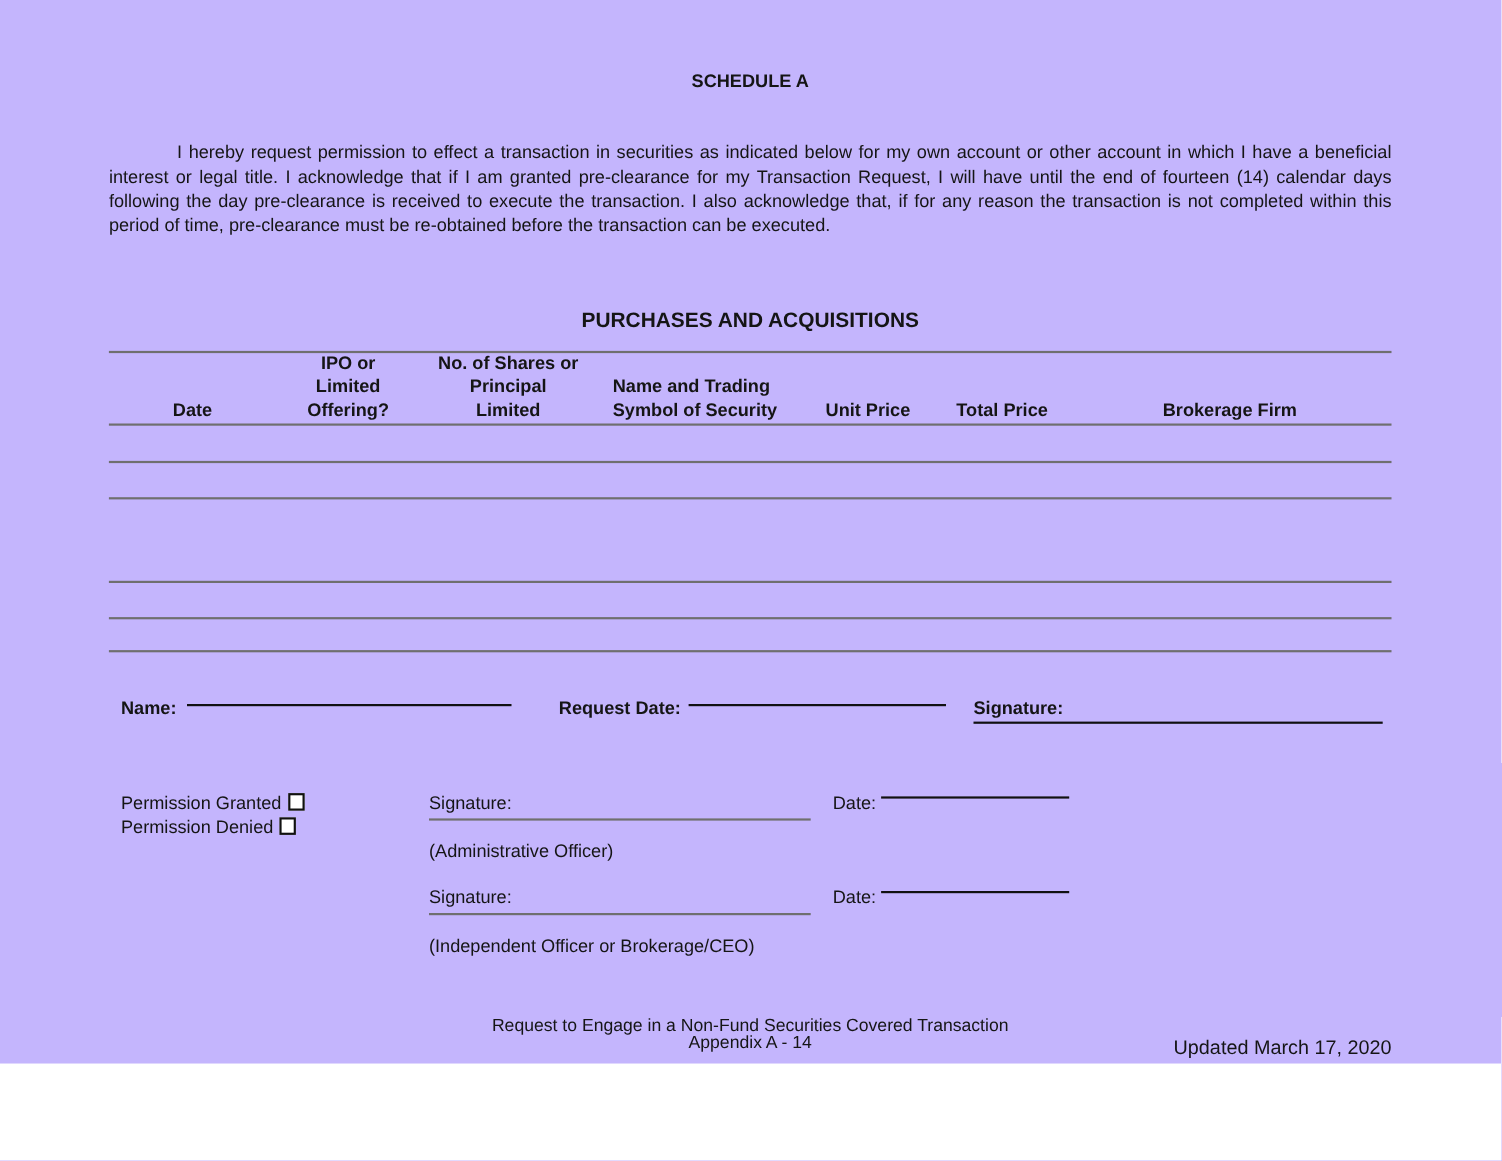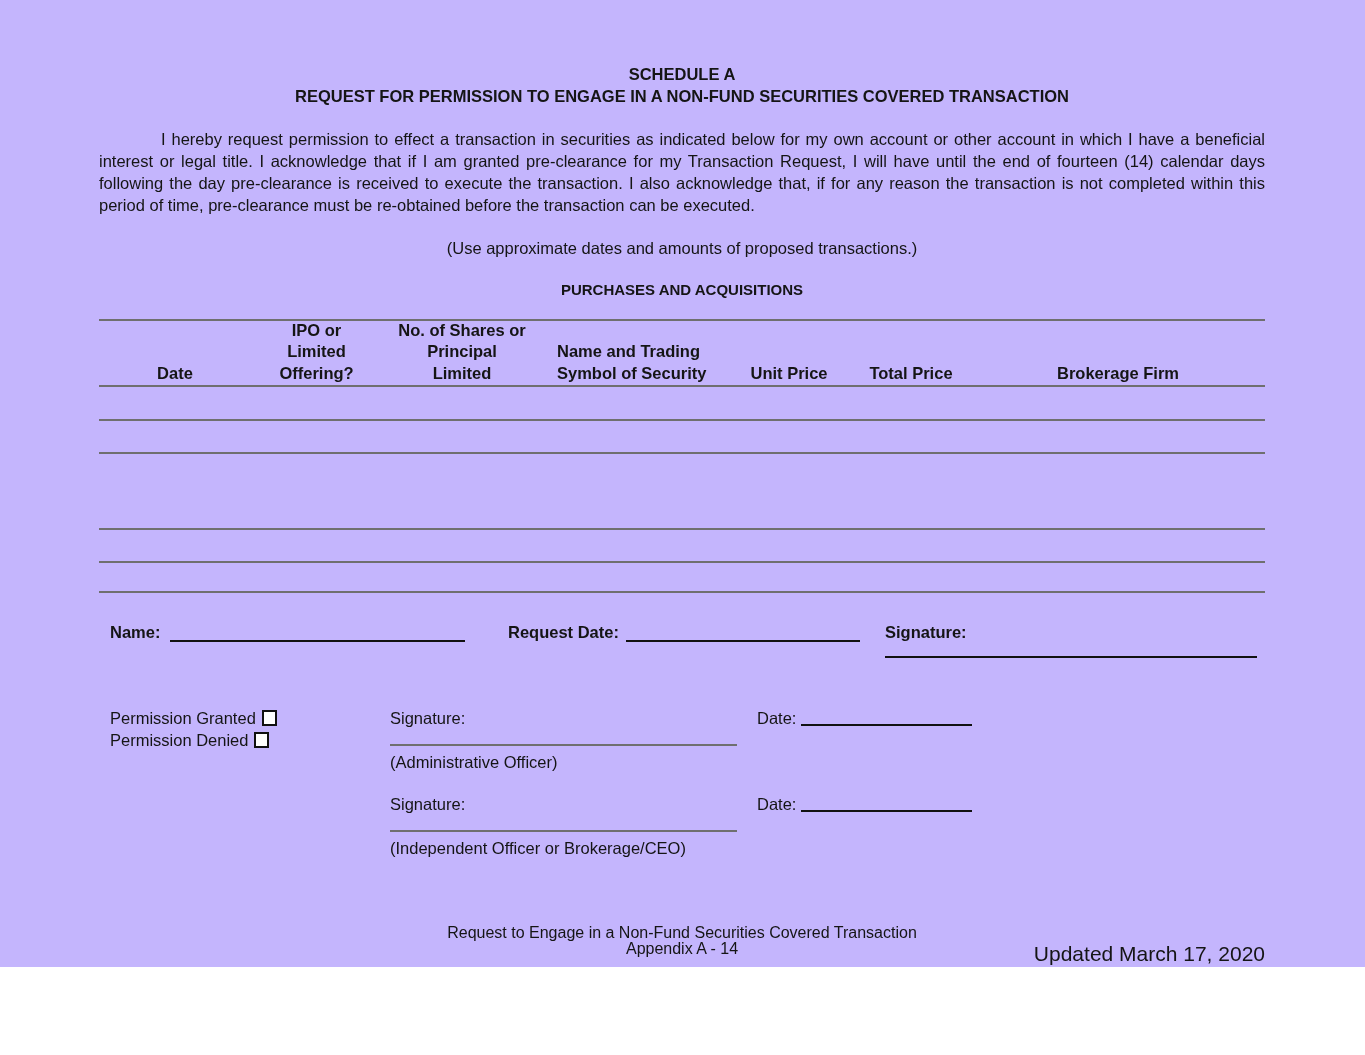--- a/index.html
+++ b/index.html
@@ -36,21 +36,21 @@
     top: 128px;
     width: 1166px;
     text-align: justify;
     text-indent: 62px;
     line-height: 22px;
     margin: 0;
   }
   .note { top: 239px; }
   .section-heading {
     font-weight: bold;
-    font-size: 15px;
+    font-size: 19px;
   }
   .purchases-heading { top: 281px; }
   .sales-heading { top: 479px; }
 
   .gline {
     position: absolute;
     height: 2px;
     background: #6f6f6f;
   }
   .fline {
@@ -78,52 +78,51 @@
   .th-shares     { left: 293px; width: 140px; }
   .th-security   { left: 458px; width: 175px; text-align: left; }
   .th-unitprice  { left: 640px; width: 100px; }
   .th-totalprice { left: 762px; width: 100px; }
   .th-brokerage  { left: 944px; width: 150px; }
 
   .lbl {
     position: absolute;
     line-height: 20px;
     white-space: nowrap;
+    margin-top: 12px;
   }
   .cbx {
     display: inline-block;
     width: 11px;
     height: 12px;
     border: 2px solid #111111;
     margin-left: 6px;
     vertical-align: -2px;
     background: #ffffff;
   }
   .footer-line { font-size: 16px; }
   .footer-updated {
     position: absolute;
     left: 99px;
     width: 1166px;
     text-align: right;
-    font-size: 21px;
+    font-size: 18px;
   }
 </style>
 </head>
 <body>
 
 <div class="page">
 
   <div class="center-band title-block">
     <div>SCHEDULE A</div>
-    <div>REQUEST FOR PERMISSION TO ENGAGE IN A NON-FUND SECURITIES COVERED TRANSACTION</div>
   </div>
 
   <p class="intro">I hereby request permission to effect a transaction in securities as indicated below for my own account or other account in which I have a beneficial interest or legal title.  I acknowledge that if I am granted pre-clearance for my Transaction Request, I will have until the end of fourteen (14) calendar days following the day pre-clearance is received to execute the transaction.  I also acknowledge that, if for any reason the transaction is not completed within this period of time, pre-clearance must be re-obtained before the transaction can be executed.</p>
 
-  <div class="center-band note">(Use approximate dates and amounts of proposed transactions.)</div>
 
   <div class="center-band section-heading purchases-heading">PURCHASES AND ACQUISITIONS</div>
 
   <div class="gline" style="left:99px; top:319px; width:1166px;"></div>
 
   <div class="table-head">
     <span class="th th-date">Date</span>
     <span class="th th-ipo">IPO or
 Limited
 Offering?</span>

